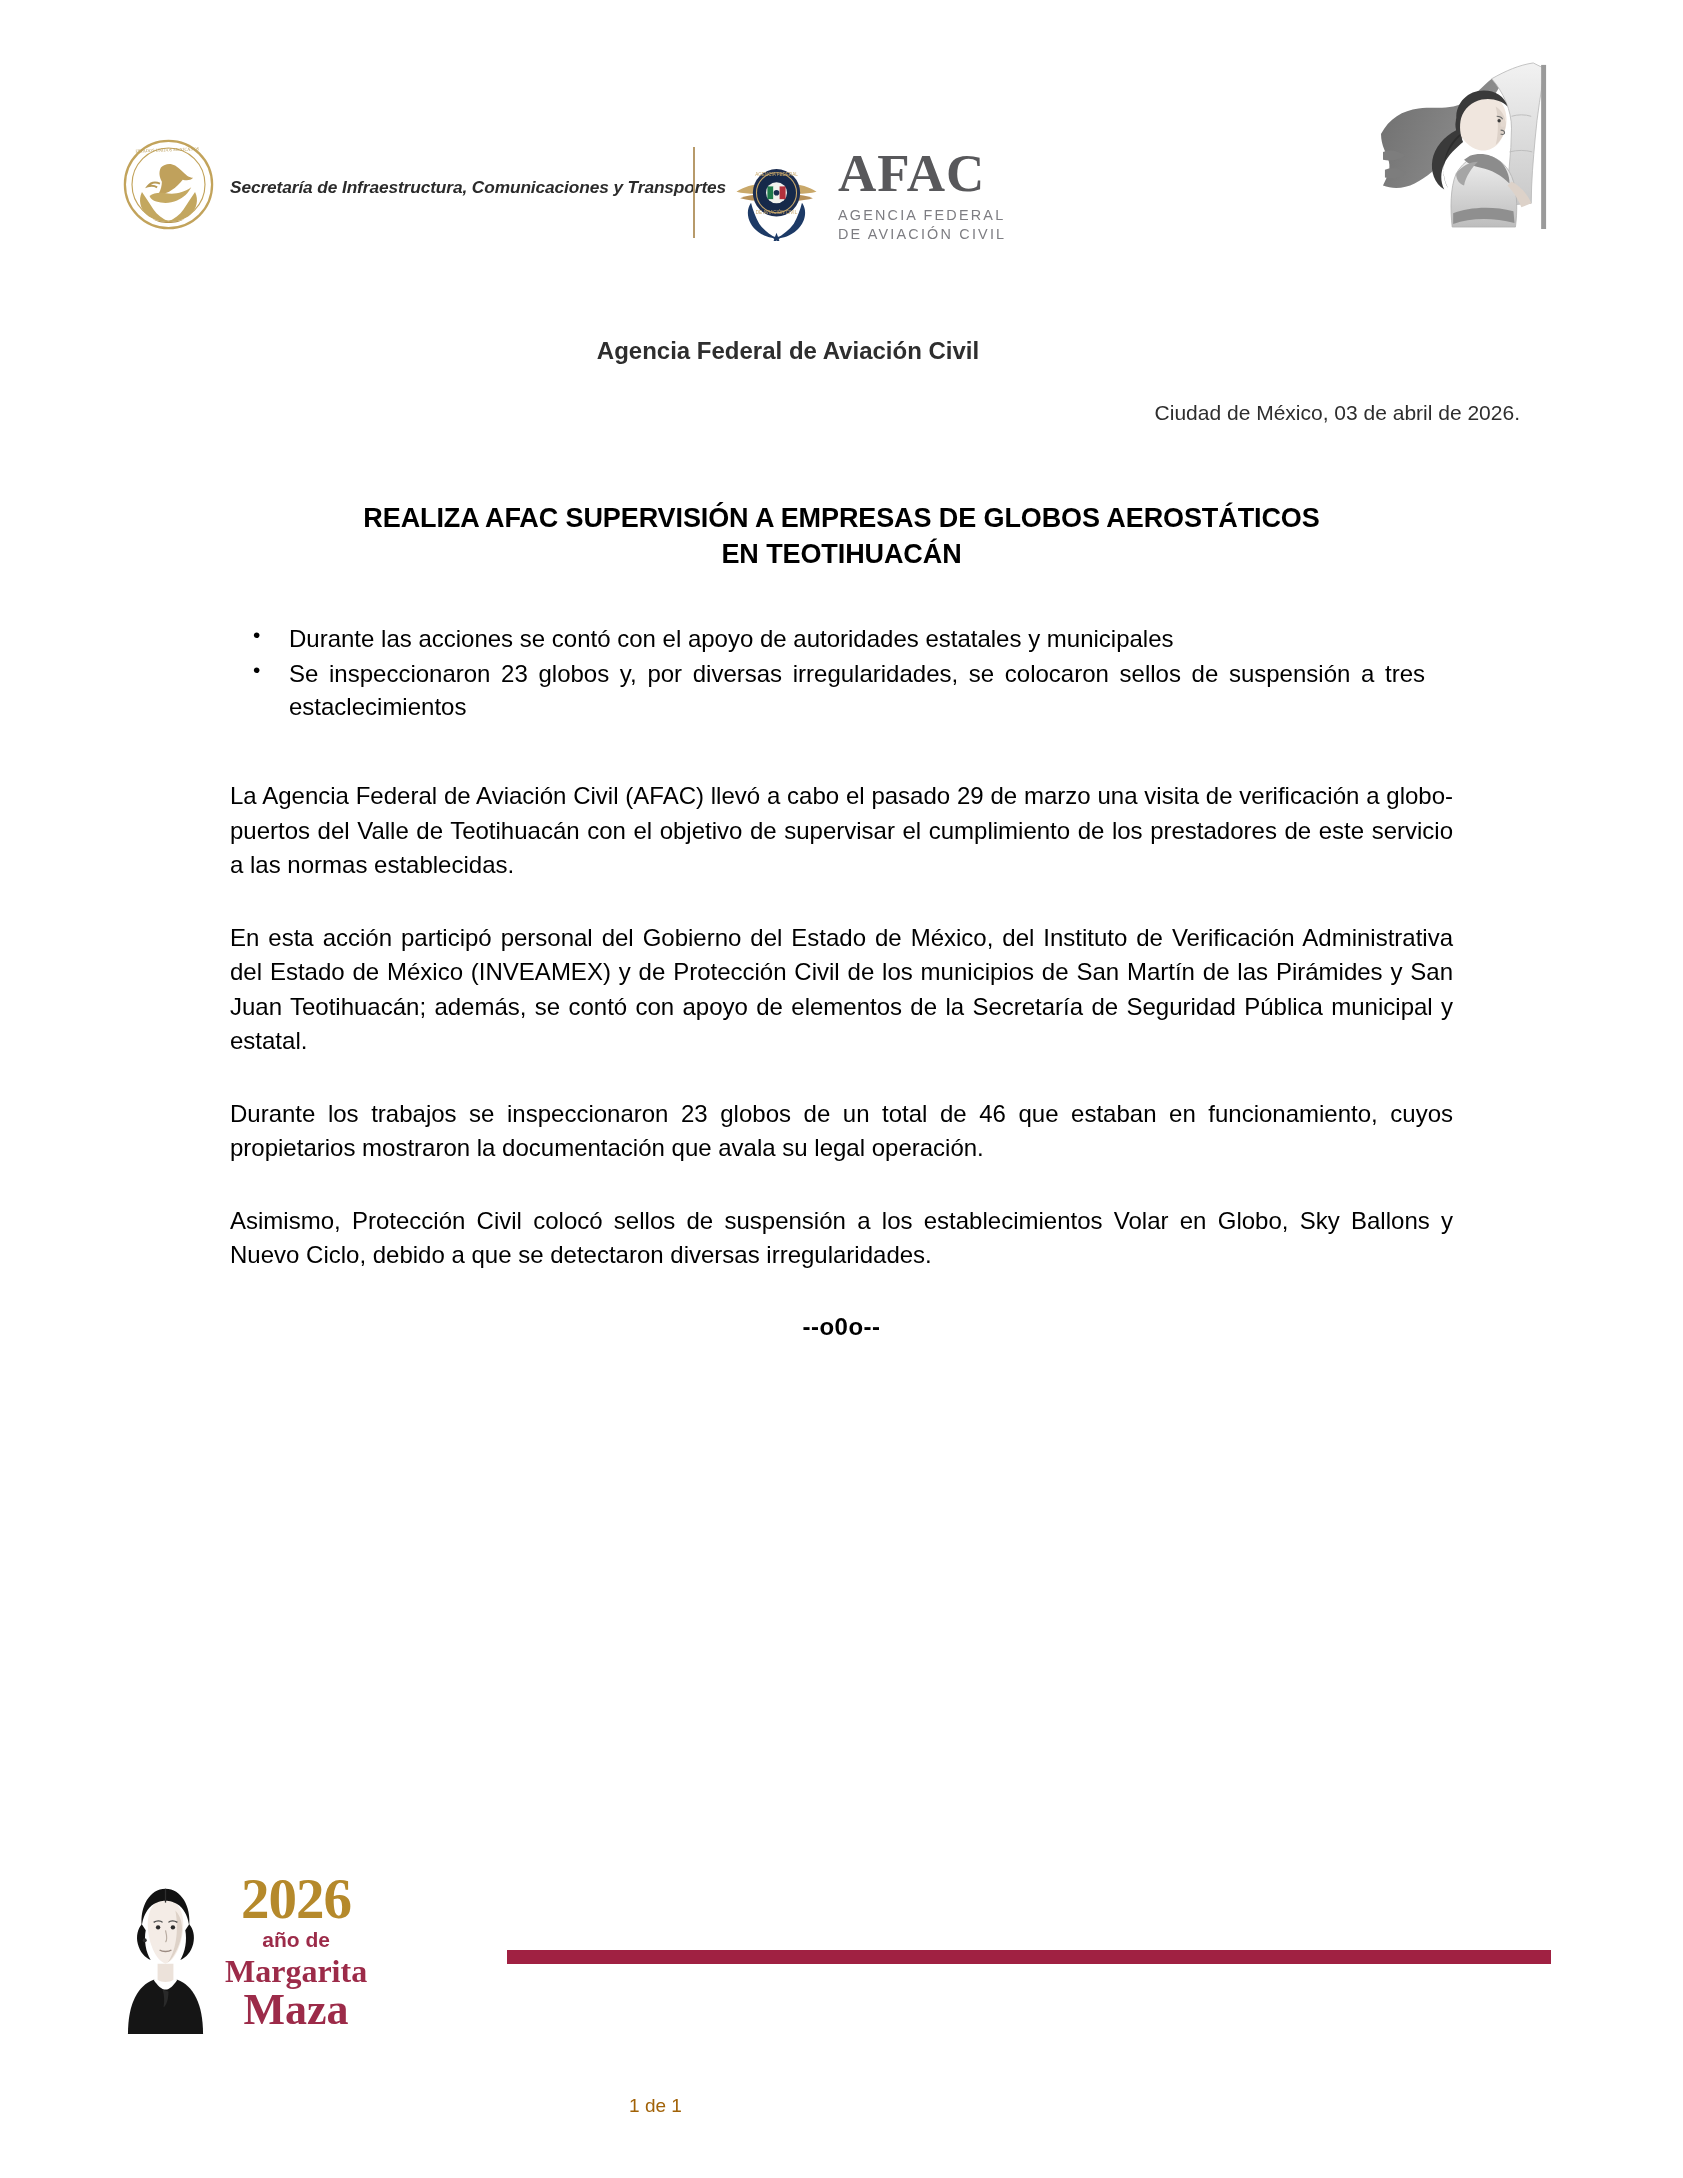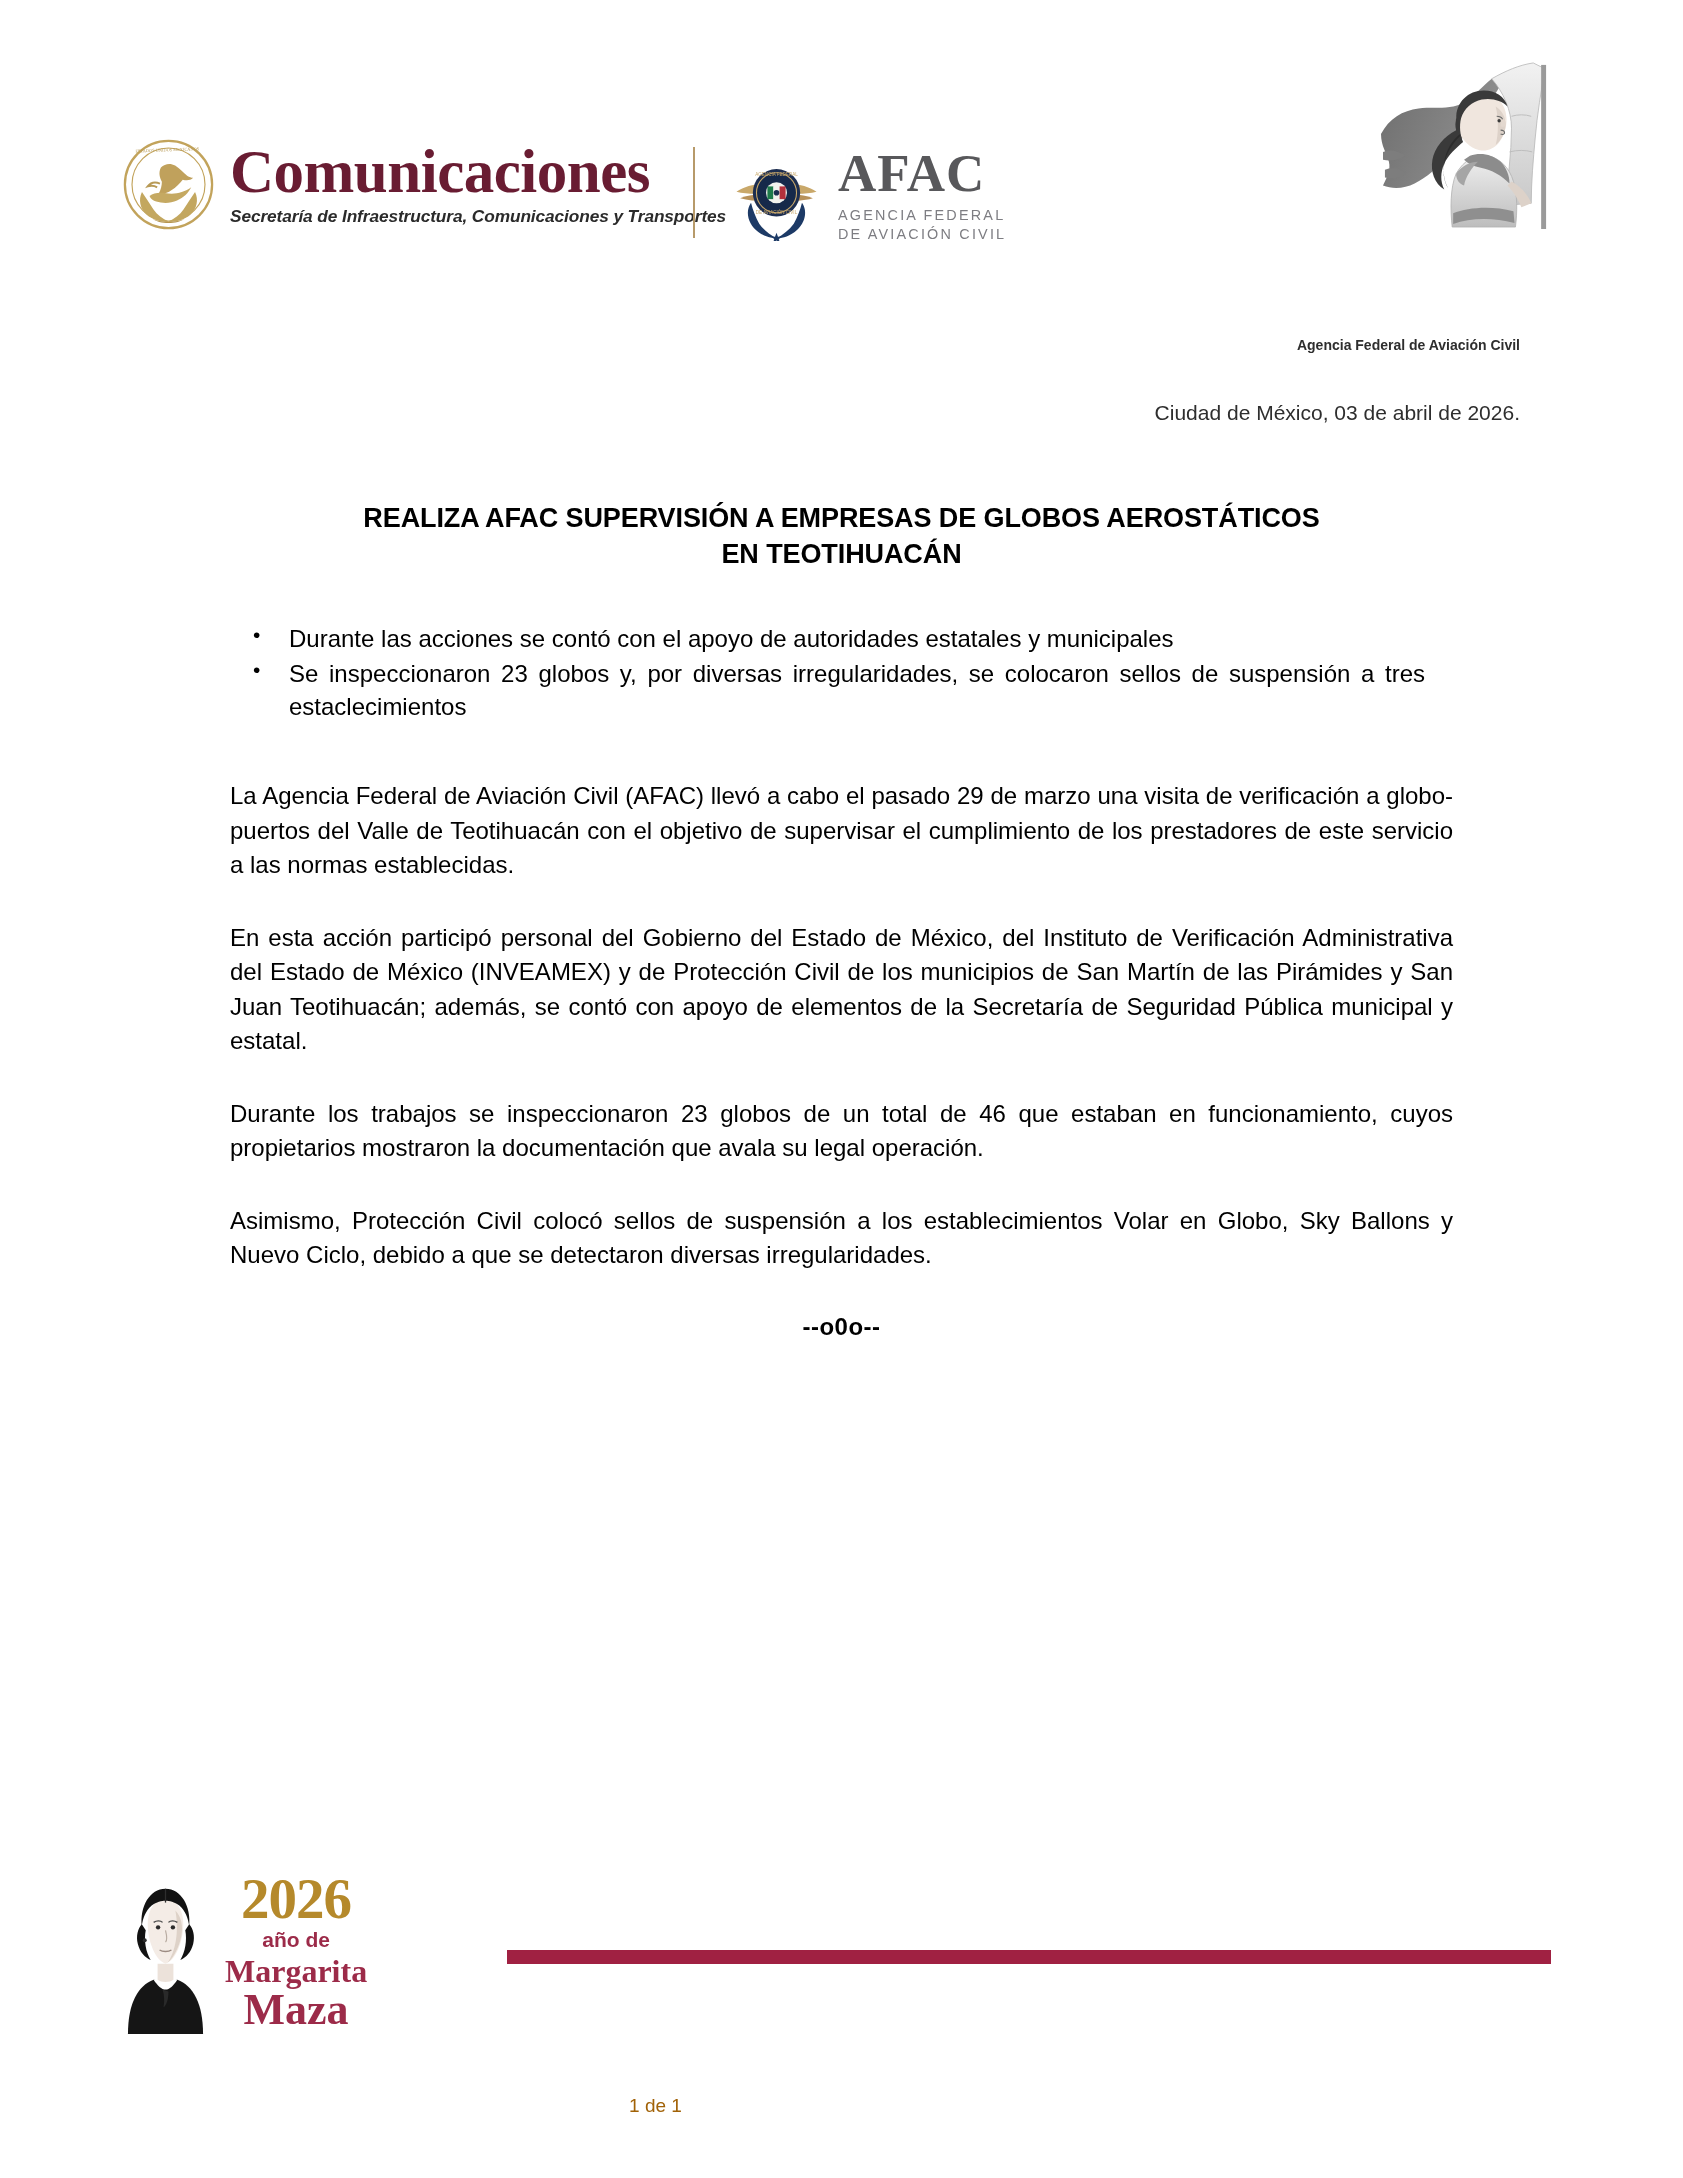--- a/index.html
+++ b/index.html
@@ -131,24 +131,25 @@
     width: 213px;
     height: 173px;
   }
 
   
   .agency-line {
     position: absolute;
     top: 337px;
     left: 0;
     width: 1520px;
-    text-align: right;
-    font-size: 14px;
+    text-align: center;
+    font-size: 24px;
     font-weight: 700;
     color: #2e2e2e;
+    padding-left: 28px;
   }
 
   .date-line {
     position: absolute;
     top: 401px;
     left: 0;
     width: 1520px;
     text-align: right;
     font-size: 21px;
     font-weight: 400;
@@ -336,21 +337,20 @@
           <path d="M41 47 C36 45 31 46 28 50 C31 49 35 49 38 51" fill="none" stroke="#B89A56" stroke-width="2"></path>
 
           <path d="M30 60 C34 57 40 56 46 57 C52 58 58 58 64 56 C68 55 71 53 74 51 C71 57 66 62 59 65 C52 68 44 68 37 66 C34 65 31 63 30 60 Z" fill="#C5A962"></path>
 
           <path d="M22 56 C18 64 20 74 27 80 C34 86 44 88 50 87 C44 84 38 80 34 74 C30 68 26 62 22 56 Z" fill="#C3A75F"></path>
           <path d="M78 56 C82 64 80 74 73 80 C66 86 56 88 50 87 C56 84 62 80 66 74 C70 68 74 62 78 56 Z" fill="#C3A75F"></path>
           <path d="M33 84 C40 88 60 88 67 84 C60 90 40 90 33 84 Z" fill="#B5954F"></path>
         </svg>
       </span>
       <span class="brand-wordmark">
-        <span class="brand-title">Comunicaciones</span>
         <span class="brand-subtitle">Secretaría de Infraestructura, Comunicaciones  y Transportes</span>
       </span>
     </div>
 
     <div class="brand-divider"></div>
 
     <div class="afac-block">
       <span class="afac-seal">
         <svg viewBox="0 0 100 100" width="91" height="91" aria-hidden="true">
 

